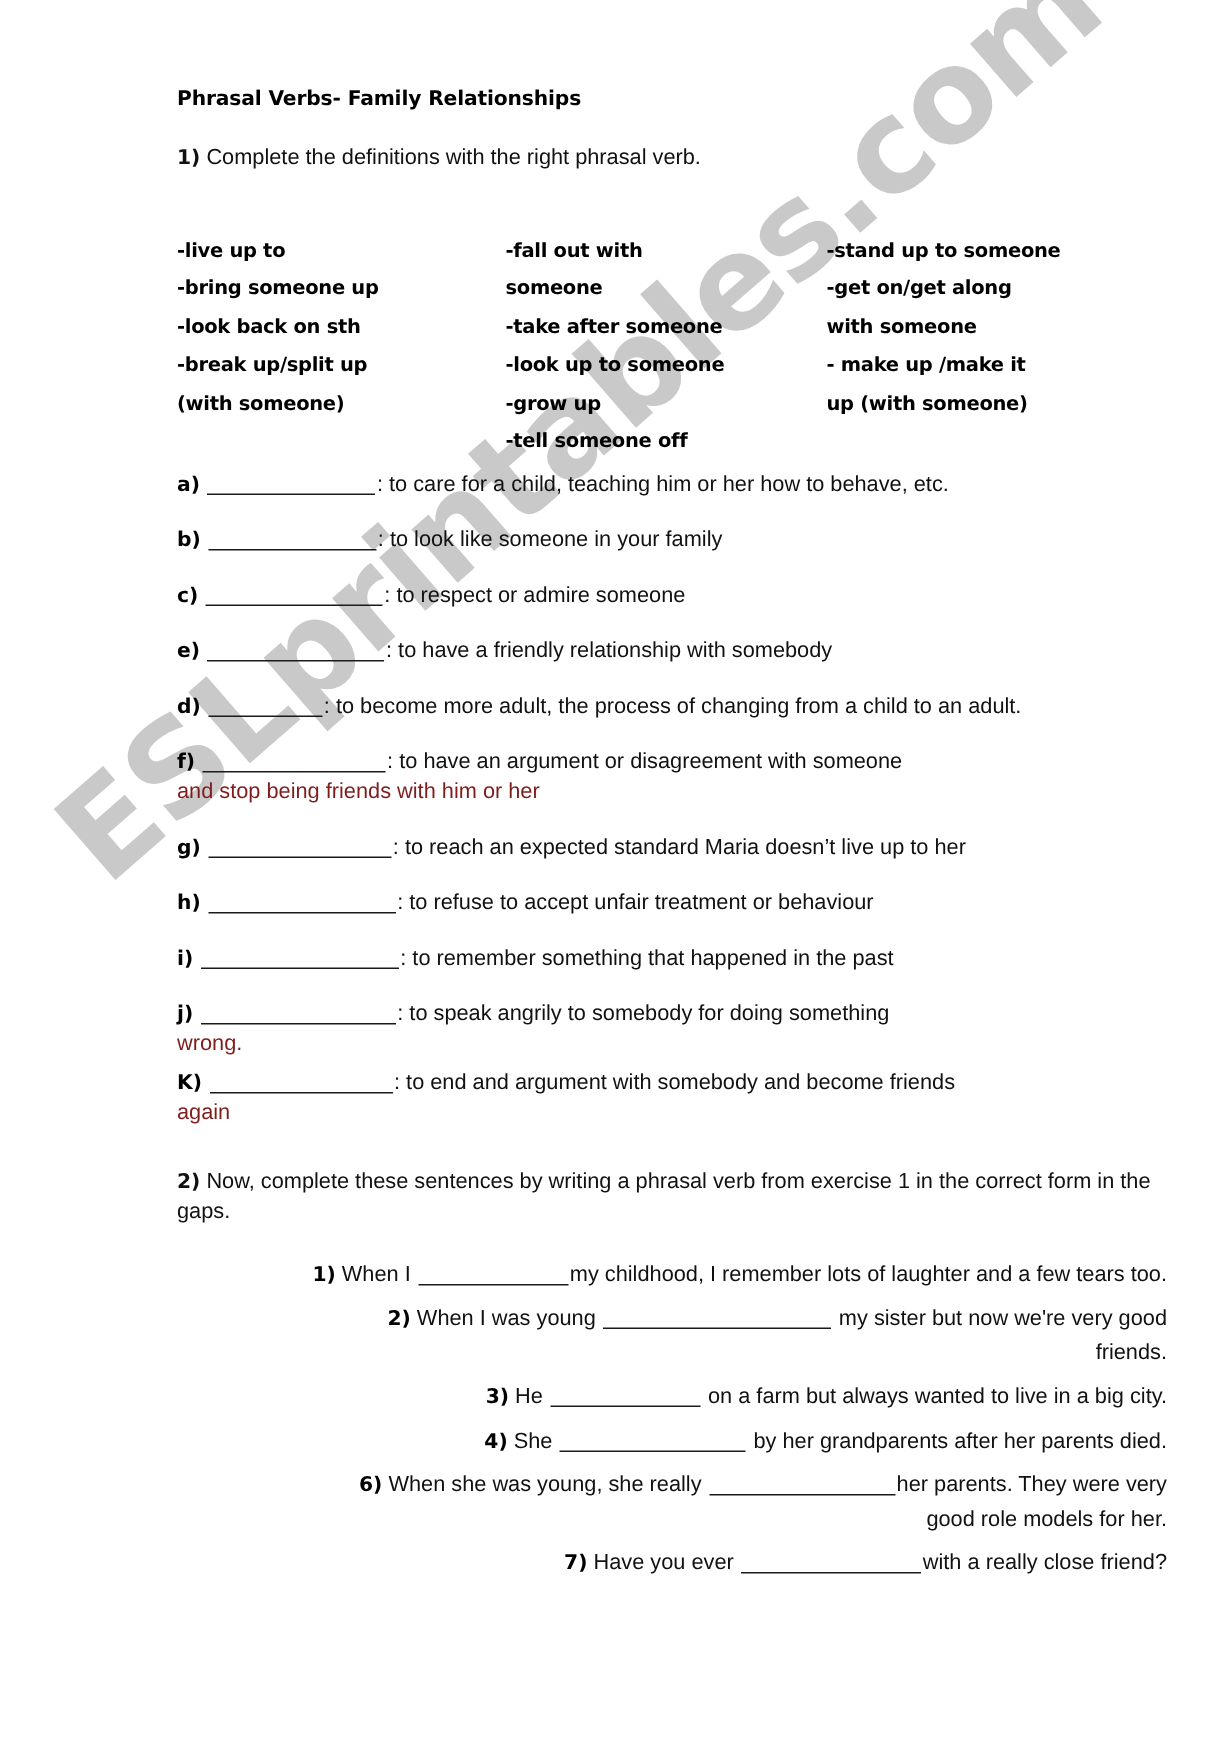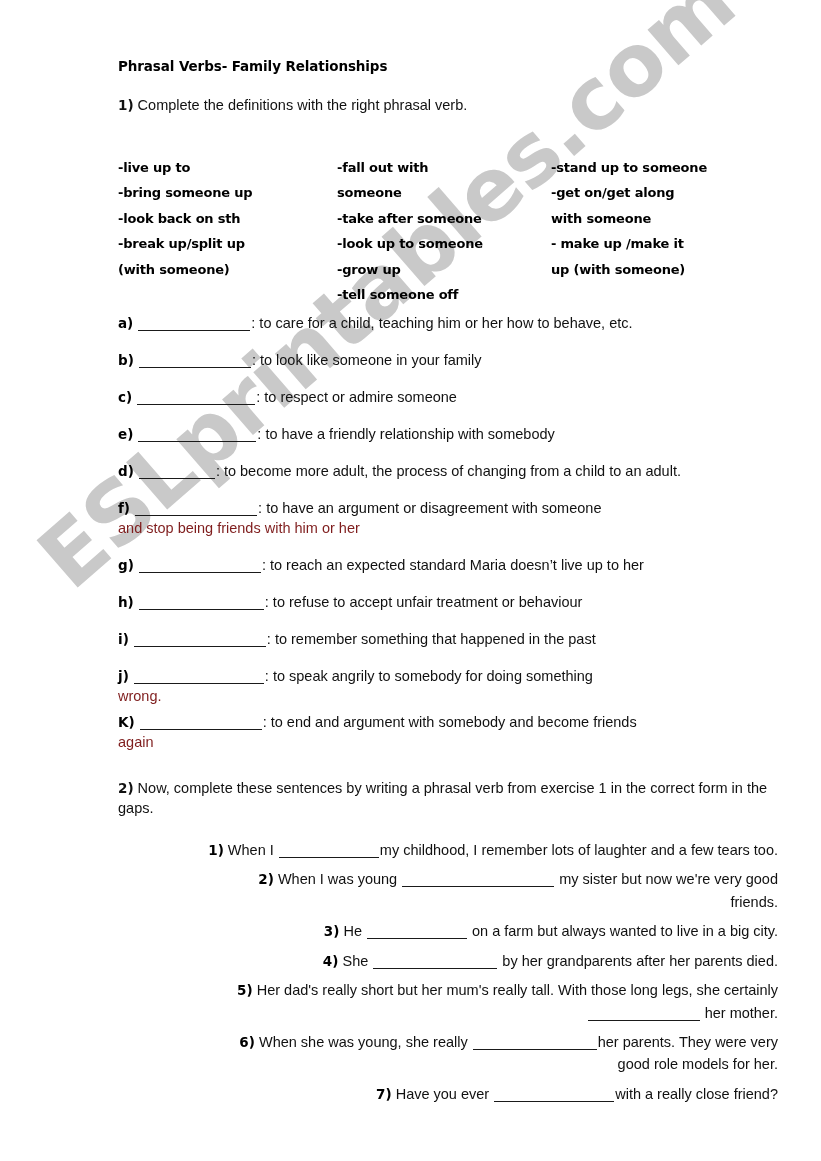--- a/index.html
+++ b/index.html
@@ -271,24 +271,20 @@
       </div>
 
       <div class="sent-row">
         <span class="sent-num">3)</span><span> He </span><span class="blank" style="width: 100px;"></span><span> on a farm but always wanted to live in a big city.</span>
       </div>
 
       <div class="sent-row">
         <span class="sent-num">4)</span><span> She </span><span class="blank" style="width: 124px;"></span><span> by her grandparents after her parents died.</span>
       </div>
 
-      <div class="sent-row">
-        <span class="sent-num">5)</span><span> Her dad's really short but her mum's really tall. With those long legs, she certainly</span>
-        <div><span class="blank" style="width: 112px;"></span><span> her mother.</span></div>
-      </div>
 
       <div class="sent-row">
         <span class="sent-num">6)</span><span> When she was young, she really </span><span class="blank" style="width: 124px;"></span><span>her parents. They were very</span>
         <div>good role models for her.</div>
       </div>
 
       <div class="sent-row">
         <span class="sent-num">7)</span><span> Have you ever </span><span class="blank" style="width: 120px;"></span><span>with a really close friend?</span>
       </div>
 

